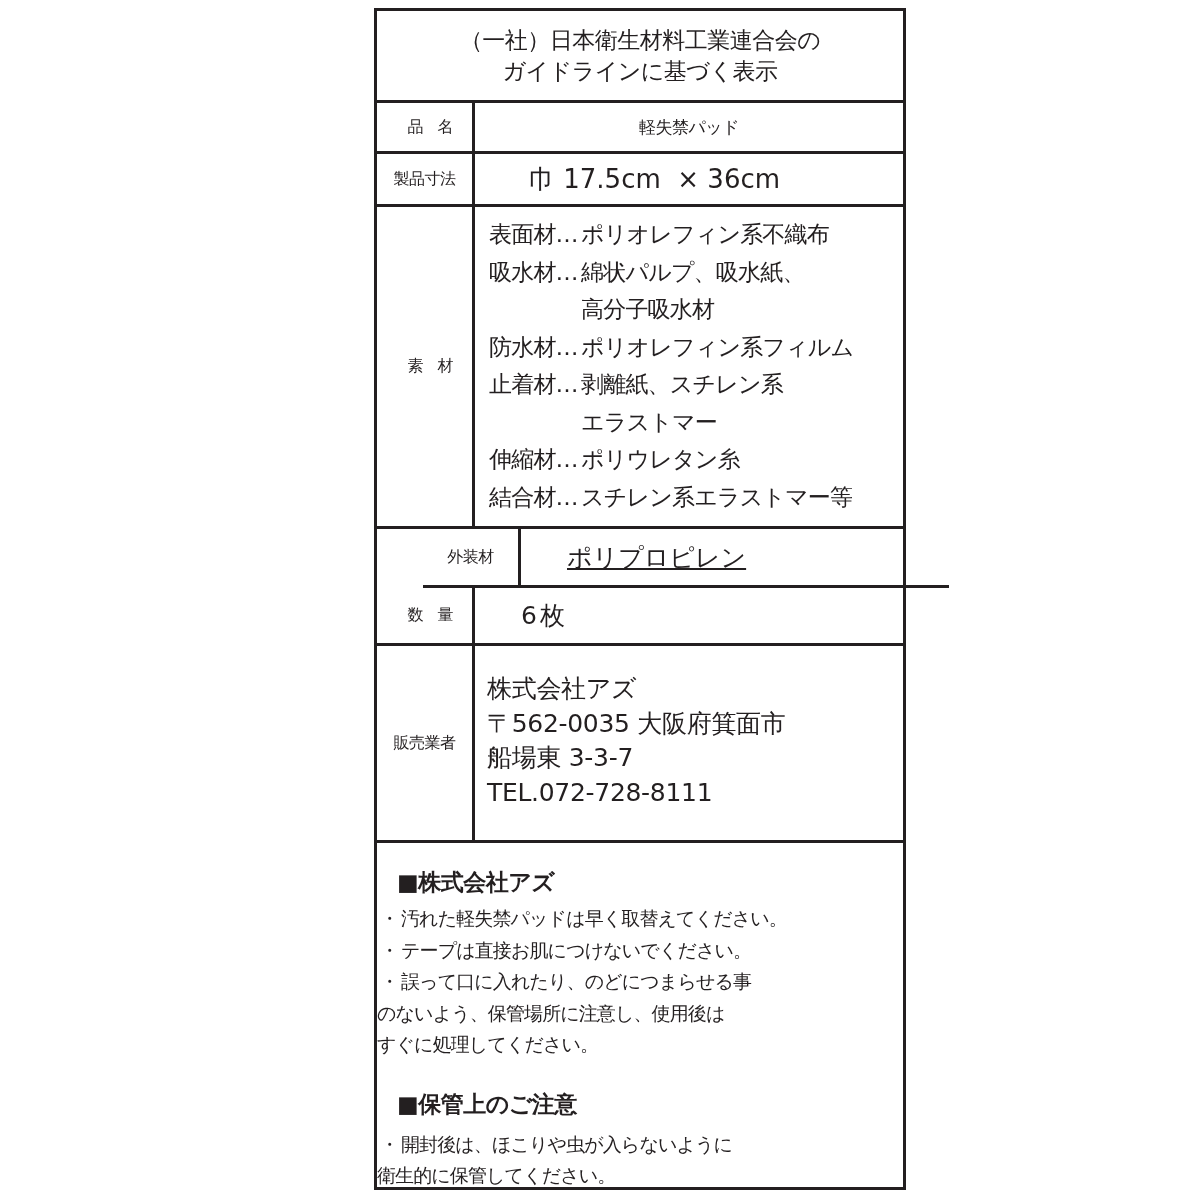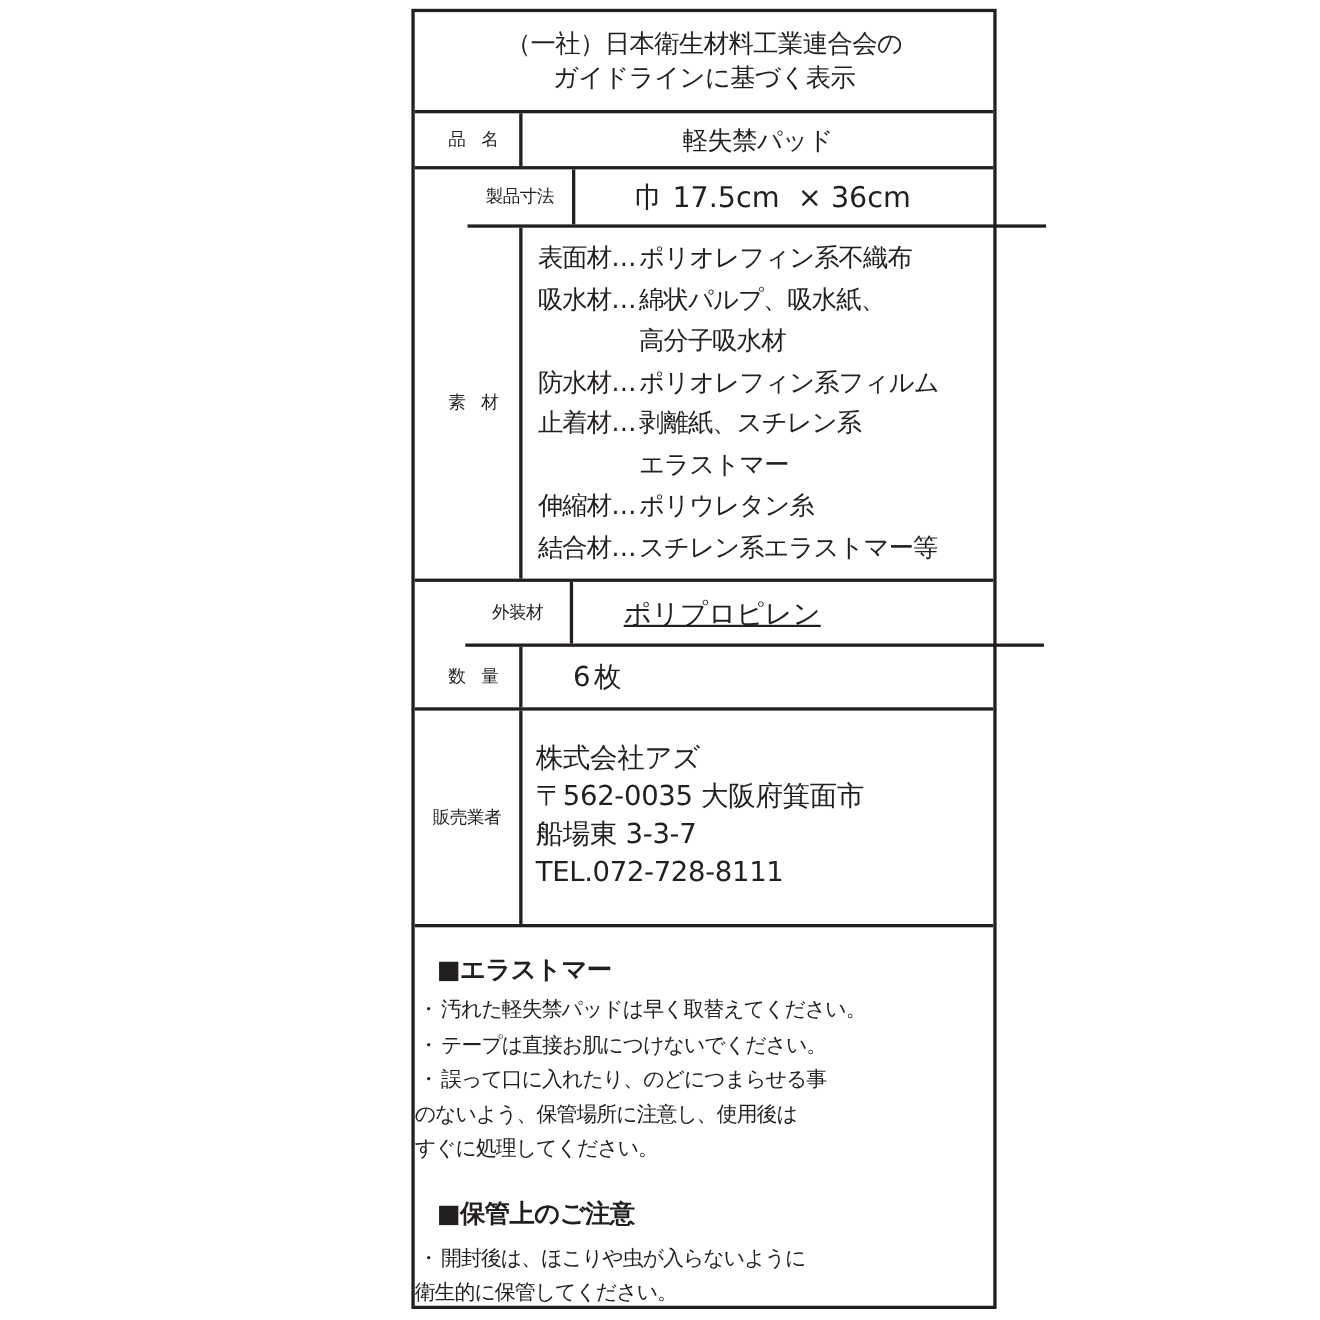--- a/index.html
+++ b/index.html
@@ -38,24 +38,24 @@
 
 <div class="sheet">
 
   <div class="title">
     <div>（一社）日本衛生材料工業連合会の</div>
     <div>ガイドラインに基づく表示</div>
   </div>
 
   <div class="row" style="top:92px;height:51px;">
     <div class="label spaced">品名</div>
-    <div class="value v-center" style="justify-content:center;font-size:23px;letter-spacing:-0.5px;">軽失禁パッド</div>
+    <div class="value v-center" style="justify-content:center;font-size:17px;letter-spacing:-0.5px;">軽失禁パッド</div>
   </div>
 
-  <div class="row" style="top:143px;height:53px;margin-left:48px;">
+  <div class="row" style="top:143px;height:53px;">
     <div class="label">製品寸法</div>
     <div class="value v-center" style="padding-left:54px;font-size:26px;white-space:pre;">巾 17.5cm  × 36cm</div>
   </div>
 
   <div class="row" style="top:196px;height:322px;">
     <div class="label spaced">素材</div>
     <div class="value" style="padding-top:12px;">
       <div class="mat-line">
           <span class="mat-key">表面材…</span>
           <span>ポリオレフィン系不織布</span>
@@ -105,21 +105,21 @@
     <div class="label">販売業者</div>
     <div class="value seller">
       <div>株式会社アズ</div>
       <div>〒562-0035 大阪府箕面市</div>
       <div>船場東 3-3-7</div>
       <div>TEL.072-728-8111</div>
     </div>
   </div>
 
   <div class="notes">
-    <h3>■エラストマー</h3>
+    <h3>■株式会社アズ</h3>
     <div class="note"><span class="bul">・</span><span>汚れた軽失禁パッドは早く取替えてください。</span></div>
     <div class="note"><span class="bul">・</span><span>テープは直接お肌につけないでください。</span></div>
     <div class="note"><span class="bul">・</span><span>誤って口に入れたり、のどにつまらせる事</span></div>
     <div class="note cont">のないよう、保管場所に注意し、使用後は</div>
     <div class="note cont">すぐに処理してください。</div>
 
     <h3 class="second">■保管上のご注意</h3>
     <div class="note"><span class="bul">・</span><span>開封後は、ほこりや虫が入らないように</span></div>
     <div class="note cont">衛生的に保管してください。</div>
   </div>

